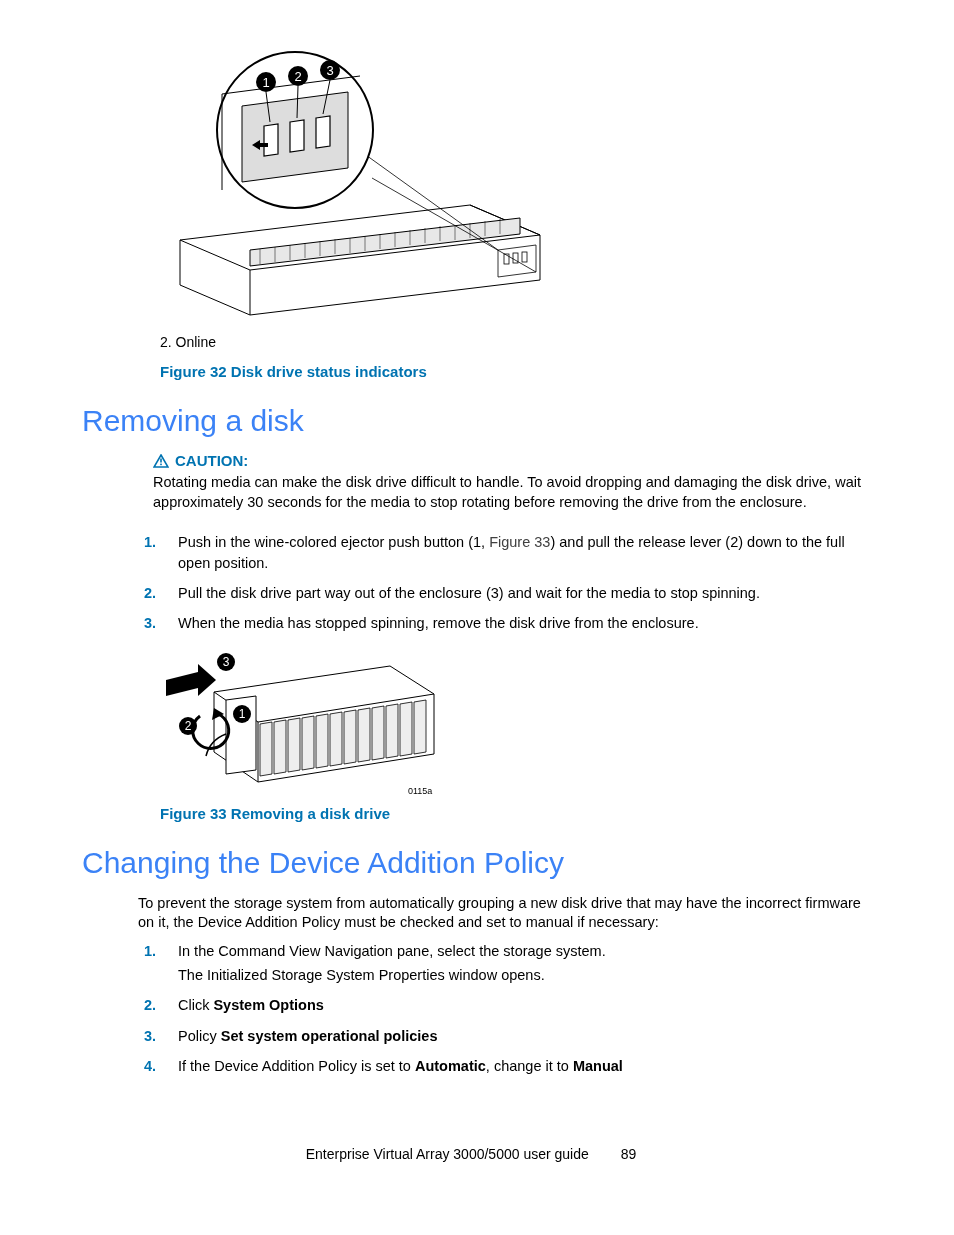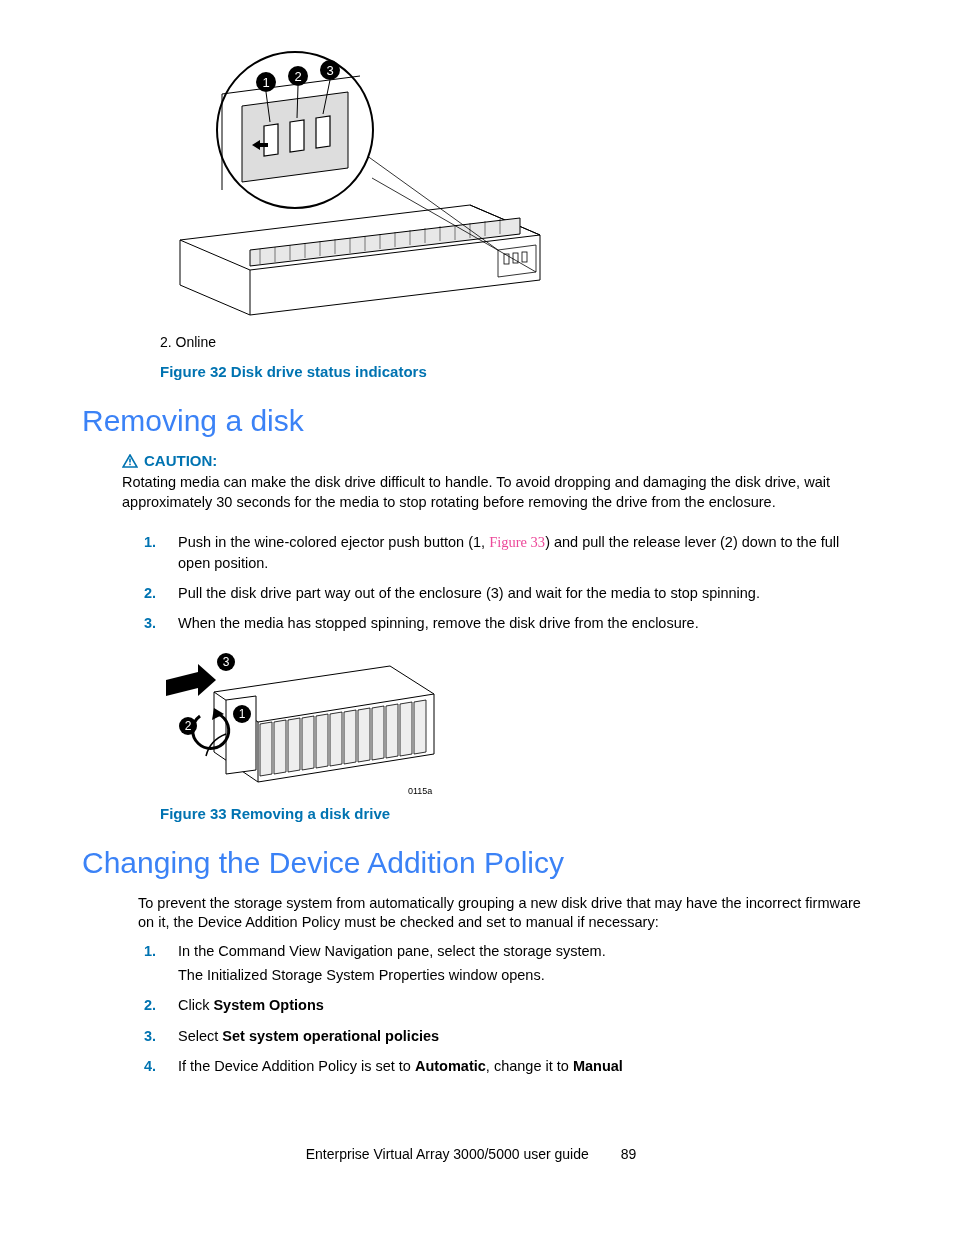--- a/index.html
+++ b/index.html
@@ -33,21 +33,21 @@
     font-size: 15px;
     margin: 8px 0 24px 78px;
   }
   h2.section {
     color: #3b82f6;
     font-weight: normal;
     font-size: 30px;
     margin: 18px 0 14px 0;
   }
   .caution-block {
-    margin-left: 40px;
+    margin-left: 71px;
     margin-right: 0;
   }
   .caution-head {
     color: #0073b1;
     font-weight: bold;
     font-size: 15px;
     display:flex;
     align-items:center;
     gap:6px;
   }
@@ -72,21 +72,21 @@
     margin-bottom: 10px;
   }
   ol.steps > li::before {
     content: counter(st) ".";
     position: absolute;
     left: 0;
     top: 0;
     color: #0073b1;
     font-weight: bold;
   }
-  .link { color:#ec4899;font-family:Liberation Serif, serif; }
+  .link { color:#404040; }
   .fig2 { margin: 8px 0 4px 78px; }
   .fig2 svg { display:block; }
   .body-para {
     margin-left: 56px;
     font-size: 14.5px;
     line-height: 1.35;
     margin-bottom: 8px;
   }
   .footer {
     margin-top: 70px;
@@ -270,21 +270,21 @@
 
   <ol class="steps" style="margin-top:0;">
     <li>
       <span>In the Command View Navigation pane, select the storage system.</span>
       <div class="sub" style="margin-top:4px;">The Initialized Storage System Properties window opens.</div>
     </li>
     <li>
       <span>Click </span><span class="bold">System Options</span>
     </li>
     <li>
-      <span>Select </span><span class="bold">Set system operational policies</span>
+      <span>Policy </span><span class="bold">Set system operational policies</span>
     </li>
     <li>
       <span>If the Device Addition Policy is set to </span><span class="bold">Automatic</span><span>, change it to </span><span class="bold">Manual</span>
     </li>
   </ol>
 
   <div class="footer">
     <span>Enterprise Virtual Array 3000/5000 user guide</span>
     <span class="pn">89</span>
   </div>

